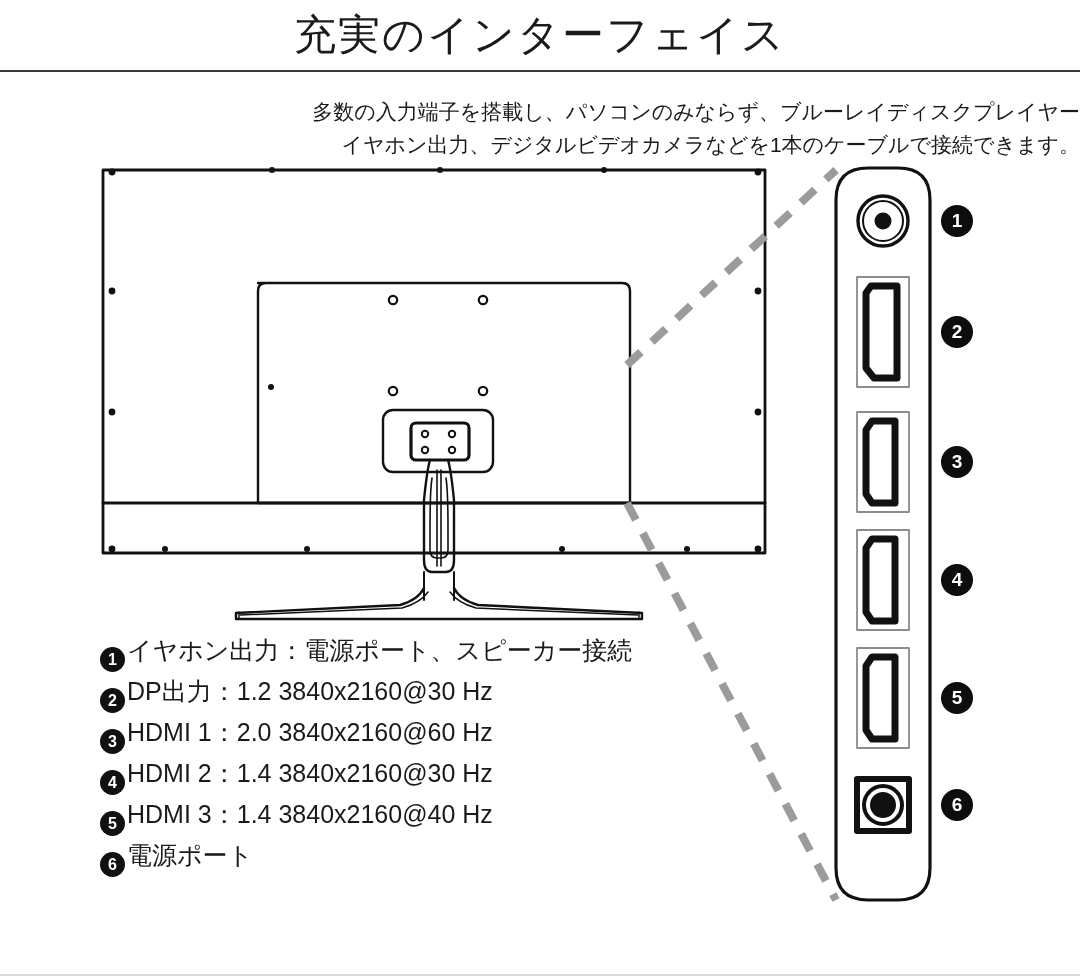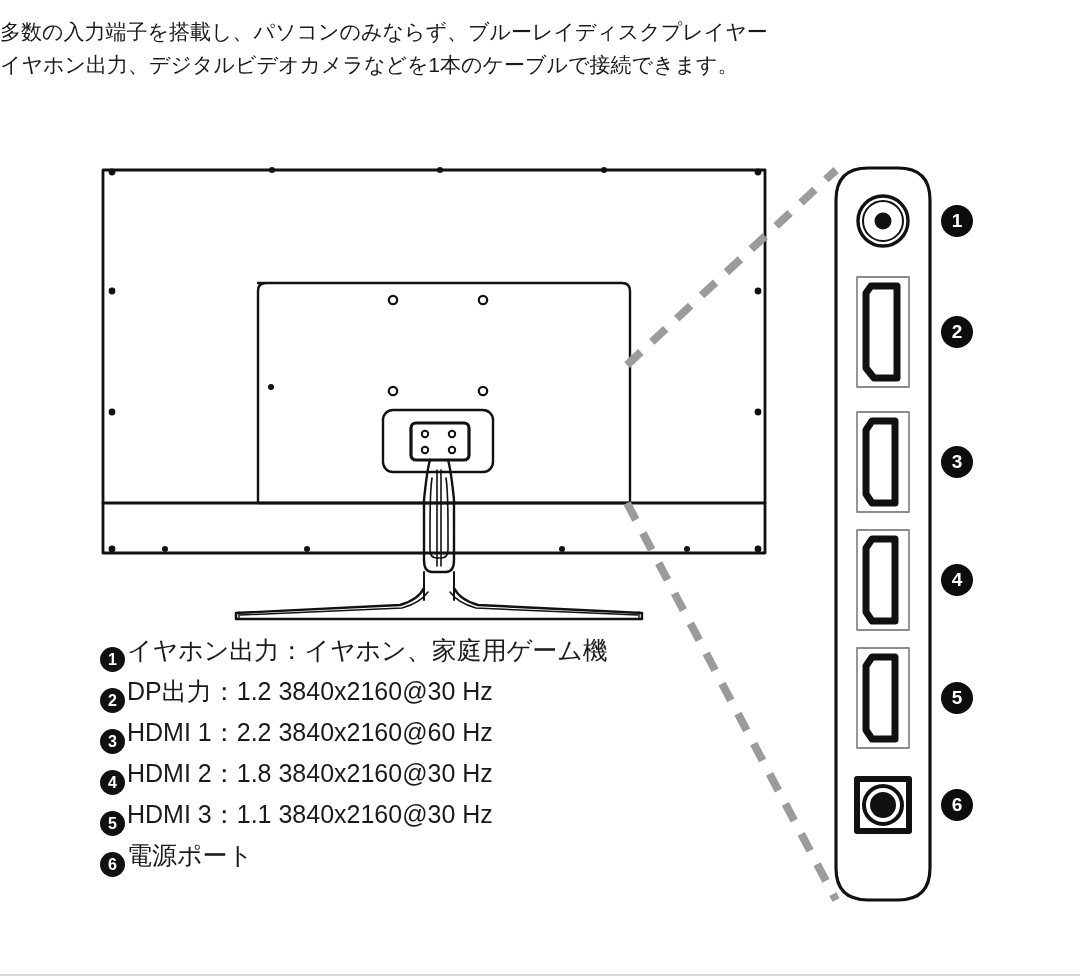--- a/index.html
+++ b/index.html
@@ -22,22 +22,22 @@
   }
   .title{
     font-size:42px;
     font-weight:400;
     letter-spacing:2px;
     line-height:1;
     white-space:nowrap;
   }
 
   .subtitle-block{
-    padding-top:16px;
-    text-align:left;
+    padding-top:24px;
+    text-align:right;
   }
   .subtitle-line{
     font-size:21px;
     line-height:1.55;
     letter-spacing:0px;
     white-space:nowrap;
   }
 
   
   .stage{position:absolute;left:0;top:0;width:1080px;height:976px;pointer-events:none;}
@@ -88,20 +88,23 @@
     font-weight:700;
     line-height:32px;
     text-align:center;
   }
 </style>
 </head>
 <body>
 
 <div id="page">
 
+  <div class="title-area">
+    <div class="title">充実のインターフェイス</div>
+  </div>
 
   <div class="subtitle-block">
     <div class="subtitle-line">多数の入力端子を搭載し、パソコンのみならず、ブルーレイディスクプレイヤー</div>
     <div class="subtitle-line">イヤホン出力、デジタルビデオカメラなどを1本のケーブルで接続できます。</div>
   </div>
 
   <div class="stage">
   <svg width="1080" height="976" viewBox="0 0 1080 976" xmlns="http://www.w3.org/2000/svg">
     <g fill="none" stroke="#111111" stroke-width="2.6" stroke-linejoin="round" stroke-linecap="round">
 
@@ -209,41 +212,41 @@
   <div class="callout" style="left:941px;top:316px;">2</div>
   <div class="callout" style="left:941px;top:446px;">3</div>
   <div class="callout" style="left:941px;top:564px;">4</div>
   <div class="callout" style="left:941px;top:682px;">5</div>
   <div class="callout" style="left:941px;top:789px;">6</div>
 
   <div class="legend">
 
     <div class="legend-row">
       <span class="bullet">1</span>
-      <span class="legend-text">イヤホン出力：イヤホン、家庭用ゲーム機</span>
+      <span class="legend-text">イヤホン出力：電源ポート、スピーカー接続</span>
     </div>
 
     <div class="legend-row">
       <span class="bullet">2</span>
       <span class="legend-text">DP出力：1.2 3840x2160@30 Hz</span>
     </div>
 
     <div class="legend-row">
       <span class="bullet">3</span>
-      <span class="legend-text">HDMI 1：2.2 3840x2160@60 Hz</span>
+      <span class="legend-text">HDMI 1：2.0 3840x2160@60 Hz</span>
     </div>
 
     <div class="legend-row">
       <span class="bullet">4</span>
-      <span class="legend-text">HDMI 2：1.8 3840x2160@30 Hz</span>
+      <span class="legend-text">HDMI 2：1.4 3840x2160@30 Hz</span>
     </div>
 
     <div class="legend-row">
       <span class="bullet">5</span>
-      <span class="legend-text">HDMI 3：1.1 3840x2160@30 Hz</span>
+      <span class="legend-text">HDMI 3：1.4 3840x2160@40 Hz</span>
     </div>
 
     <div class="legend-row">
       <span class="bullet">6</span>
       <span class="legend-text">電源ポート</span>
     </div>
 
   </div>
 
 </div>

